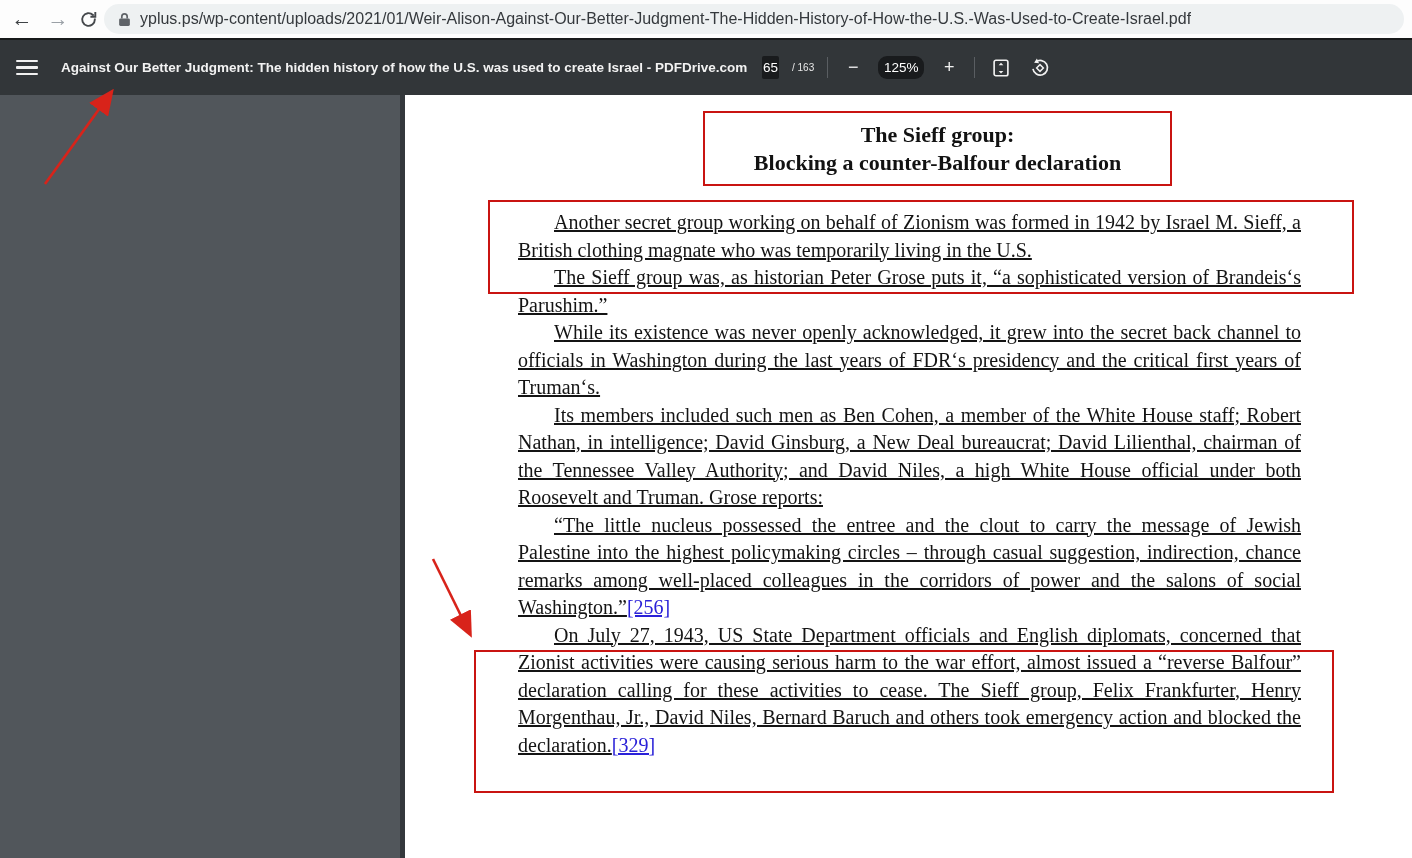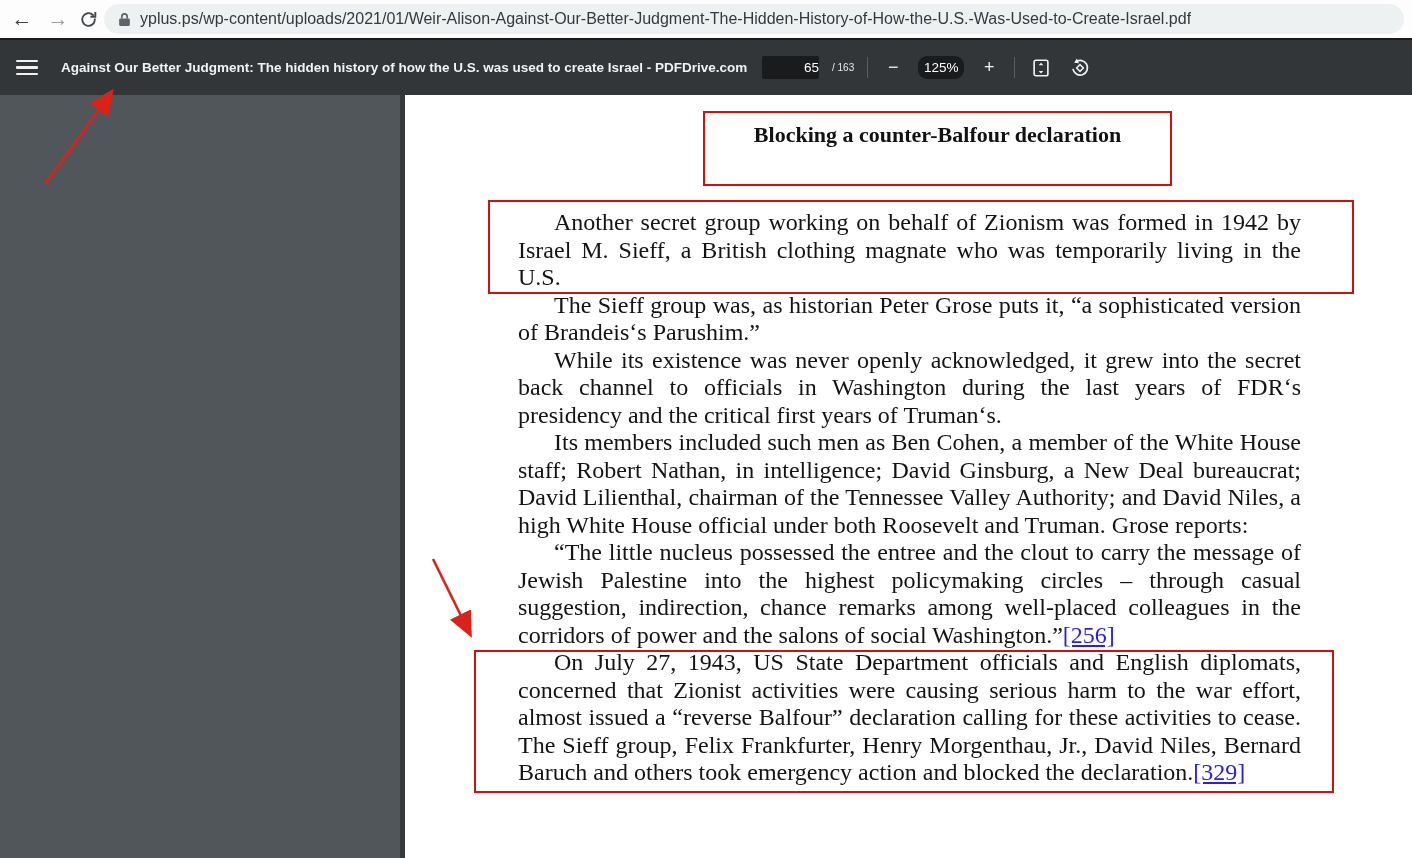--- a/index.html
+++ b/index.html
@@ -28,21 +28,21 @@
   #menu-btn { margin-left:16px; width:22px; display:flex; flex-direction:column;
               gap:4px; cursor:pointer; }
   #menu-btn div { height:2.4px; background:#f1f1f1; border-radius:1px; }
   #doc-title { margin-left:23px; color:#f2f2f2; font-size:13.5px; font-weight:bold;
                white-space:nowrap; }
   #tb-controls { position:absolute; left:762px; top:0; height:55px; display:flex;
                  align-items:center; gap:13px; }
   .tb-input { background:#191b1d; border:none; color:#fff; font-size:13.5px;
               text-align:center; height:23px; border-radius:2px;
               font-family:"Liberation Sans", sans-serif; }
-  #page-input { width:57px;text-align:right; }
+  #page-input { width:17px; }
   #zoom-input { width:46px;border-radius:9px; }
   .tb-label { color:#e8e8e8; font-size:10px; white-space:nowrap; }
   .tb-divider { width:1px; height:21px; background:#5a5e62; }
   .tb-btn { color:#f1f1f1; font-size:18px; width:24px; height:30px; display:flex;
             align-items:center; justify-content:center; cursor:pointer; }
   .tb-icon-btn { width:26px; height:30px; display:flex; align-items:center;
                  justify-content:center; cursor:pointer; }
 
   
   #content { position:absolute; top:95px; left:0; width:1412px; height:763px; }
@@ -55,22 +55,22 @@
 
   .annot-box { position:absolute; border:2px solid #c91411; }
   #heading-box { left:703px; top:16px; width:469px; height:75px; text-align:center;
                  padding-top:8px; }
   .heading-line { font-family:"Liberation Serif", serif; font-weight:bold;
                   font-size:22px; line-height:28px; color:#121212; }
   #annot-box-1 { left:488px; top:105px; width:866px; height:94px; }
   #annot-box-2 { left:474px; top:555px; width:860px; height:143px; }
 
   #pdf-text { position:absolute; left:518px; top:114px; width:783px;
-              font-family:"Liberation Serif", serif; font-size:24px;
-              line-height:27.5px; color:#141414; text-align:justify; }
+              font-family:"Liberation Serif", serif; font-size:20px;
+              line-height:27.5px; color:#141414; text-align:justify;text-decoration:underline; }
   #pdf-text p { text-indent:36px; margin:0; }
   .ref-link { color:#2a21d8; text-decoration:underline; cursor:pointer; }
 
   
   #annot-arrows { position:absolute; top:0; left:0; width:1412px; height:858px;
                   pointer-events:none; z-index:50; }
 </style>
 </head>
 <body>
 
@@ -129,20 +129,21 @@
       </div>
     </div>
   </div>
 
   <div id="content">
     <div id="viewer-bg"></div>
     <div id="page-edge"></div>
     <div id="pdf-page"></div>
 
     <div id="heading-box" class="annot-box">
+      <div class="heading-line">The Sieff group:</div>
       <div class="heading-line">Blocking a counter-Balfour declaration</div>
     </div>
 
     <div id="pdf-text">
       <p><span>Another secret group working on behalf of Zionism was formed in 1942 by Israel M. Sieff, a British clothing magnate who was temporarily living in the U.S.</span></p>
       <p><span>The Sieff group was, as historian Peter Grose puts it, “a sophisticated version of Brandeis‘s Parushim.”</span></p>
       <p><span>While its existence was never openly acknowledged, it grew into the secret back channel to officials in Washington during the last years of FDR‘s presidency and the critical first years of Truman‘s.</span></p>
       <p><span>Its members included such men as Ben Cohen, a member of the White House staff; Robert Nathan, in intelligence; David Ginsburg, a New Deal bureaucrat; David Lilienthal, chairman of the Tennessee Valley Authority; and David Niles, a high White House official under both Roosevelt and Truman. Grose reports:</span></p>
       <p><span>“The little nucleus possessed the entree and the clout to carry the message of Jewish Palestine into the highest policymaking circles – through casual suggestion, indirection, chance remarks among well-placed colleagues in the corridors of power and the salons of social Washington.”</span><a class="ref-link">[256]</a></p>
       <p><span>On July 27, 1943, US State Department officials and English diplomats, concerned that Zionist activities were causing serious harm to the war effort, almost issued a “reverse Balfour” declaration calling for these activities to cease. The Sieff group, Felix Frankfurter, Henry Morgenthau, Jr., David Niles, Bernard Baruch and others took emergency action and blocked the declaration.</span><a class="ref-link">[329]</a></p>

